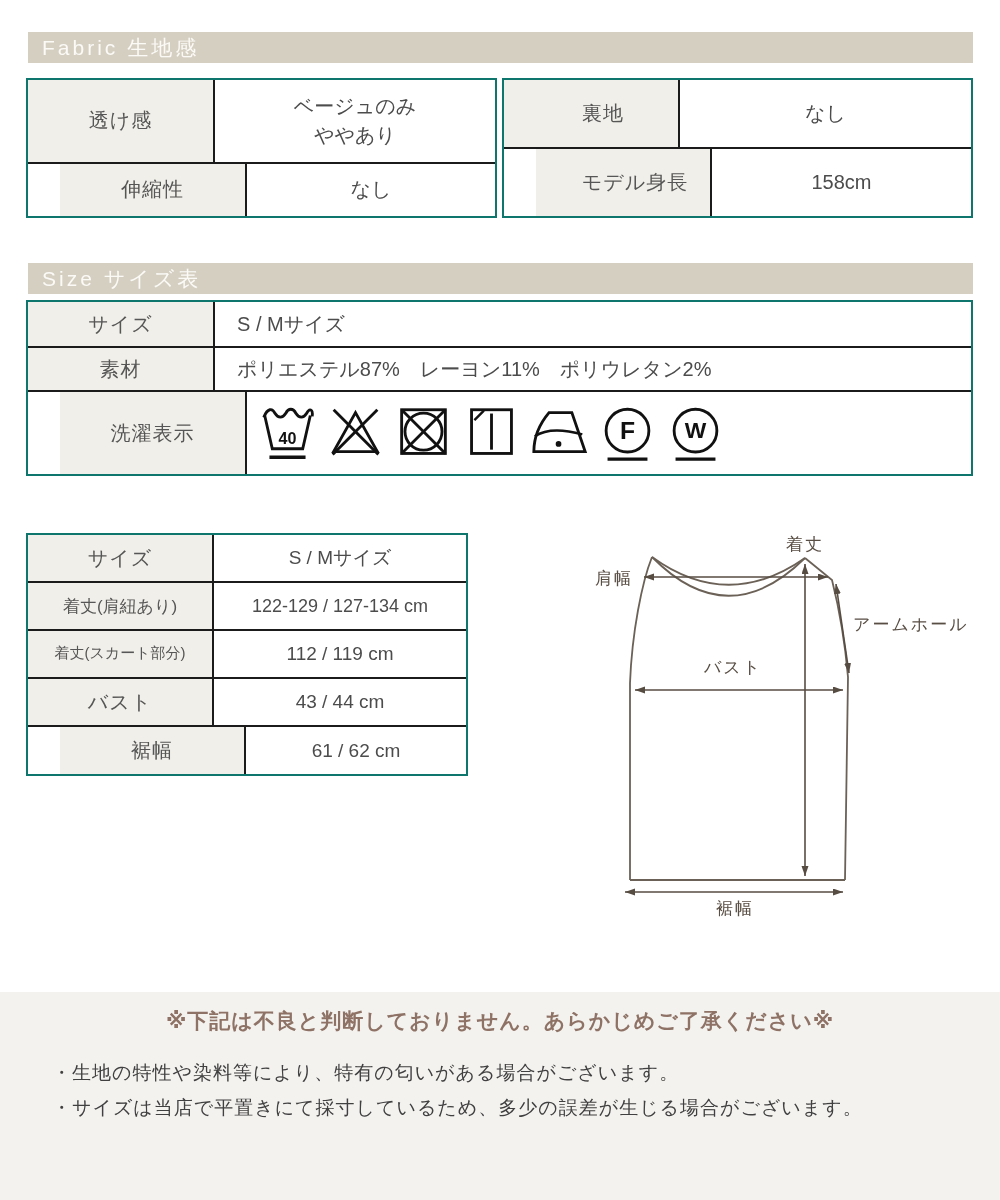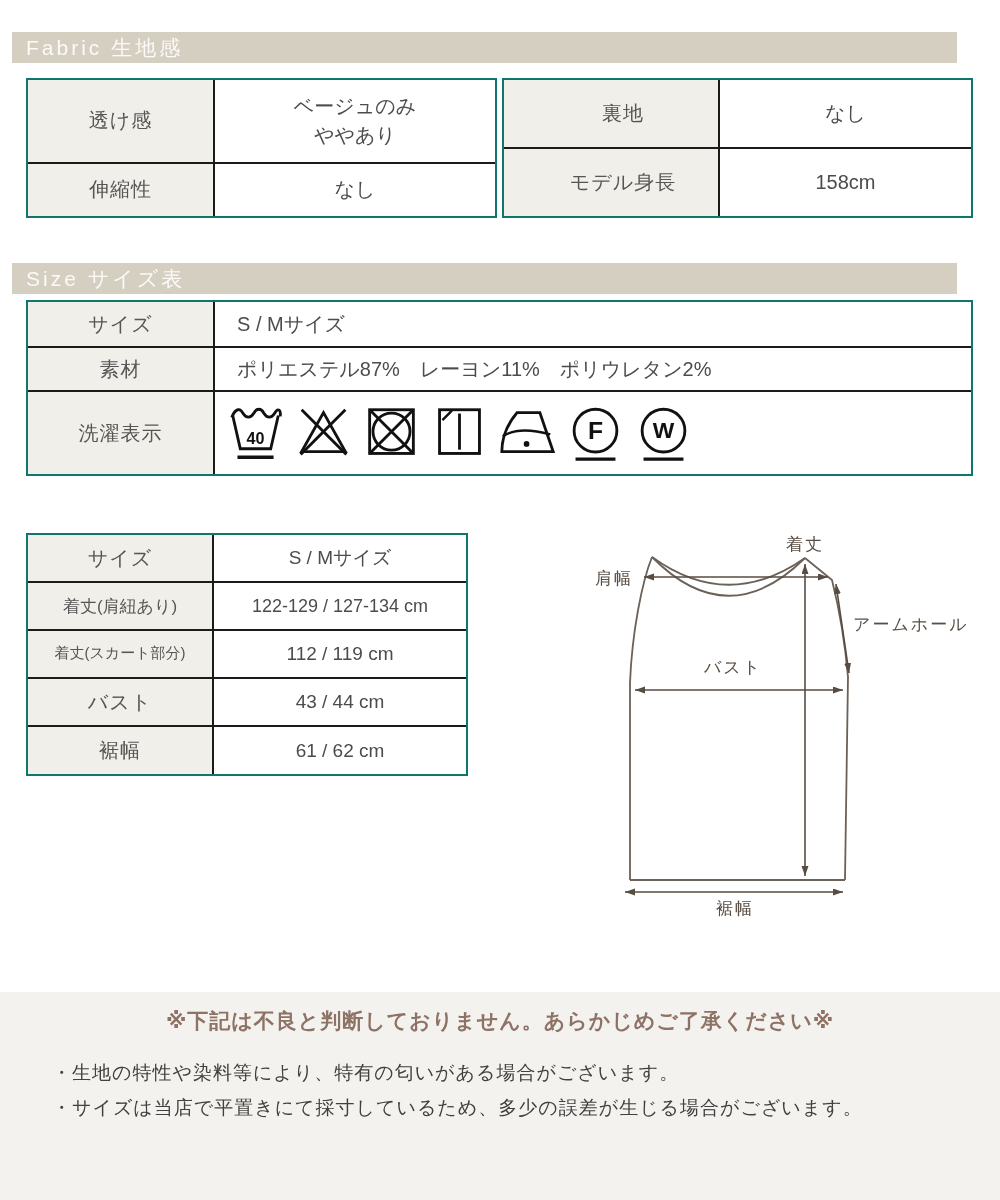--- a/index.html
+++ b/index.html
@@ -1,36 +1,36 @@
 <!DOCTYPE html>
 <html><head>
 <meta charset="utf-8">
 <style>
   html,body{margin:0;padding:0;background:#ffffff;}
   body{font-family:"Liberation Sans","DejaVu Sans",sans-serif;}
   #page{position:relative;width:1000px;height:1200px;background:#ffffff;overflow:hidden;}
 
-  .section-bar{position:absolute;left:12px;width:945px;height:31px;background:#d5cfc2;
+  .section-bar{position:absolute;left:28px;width:945px;height:31px;background:#d5cfc2;
     color:#fbfaf6;font-size:21px;letter-spacing:3px;display:flex;align-items:center;
     padding-left:14px;box-sizing:border-box;}
 
   .tbl{position:absolute;border:2px solid #0f766e;background:#fff;display:flex;
     flex-direction:column;box-sizing:border-box;}
   .trow{display:flex;flex:1 1 auto;border-bottom:2px solid #1b1b1b;min-height:0;}
-  .trow:last-child{border-bottom:none;}
+  .trow:last-child{border-bottom:none;margin-left:32px;}
   .th{background:#f1efe9;border-right:2px solid #1b1b1b;display:flex;align-items:center;
     justify-content:center;color:#565656;font-size:20px;letter-spacing:1px;flex:0 0 auto;
     box-sizing:border-box;}
   .td{flex:1 1 auto;display:flex;align-items:center;justify-content:center;color:#4c4c4c;
     font-size:20px;white-space:pre-line;text-align:center;line-height:1.45;box-sizing:border-box;}
 
   .fabric-left{left:26px;top:78px;width:471px;height:140px;}
   .fabric-left .th{width:187px;}
   .fabric-right{left:502px;top:78px;width:471px;height:140px;}
-  .fabric-right .th{width:216px;padding-left:24px;}
+  .fabric-right .th{width:176px;padding-left:24px;}
 
   .spec{left:26px;top:300px;width:947px;}
   .spec .th{width:187px;}
   .spec .r1{height:44px;flex:none;}
   .spec .r2{height:42px;flex:none;}
   .spec .r3{height:82px;flex:none;}
   .spec .td{justify-content:flex-start;padding-left:22px;text-align:left;}
 
   .measure{left:26px;top:533px;width:442px;height:243px;}
   .measure .th{width:186px;}

